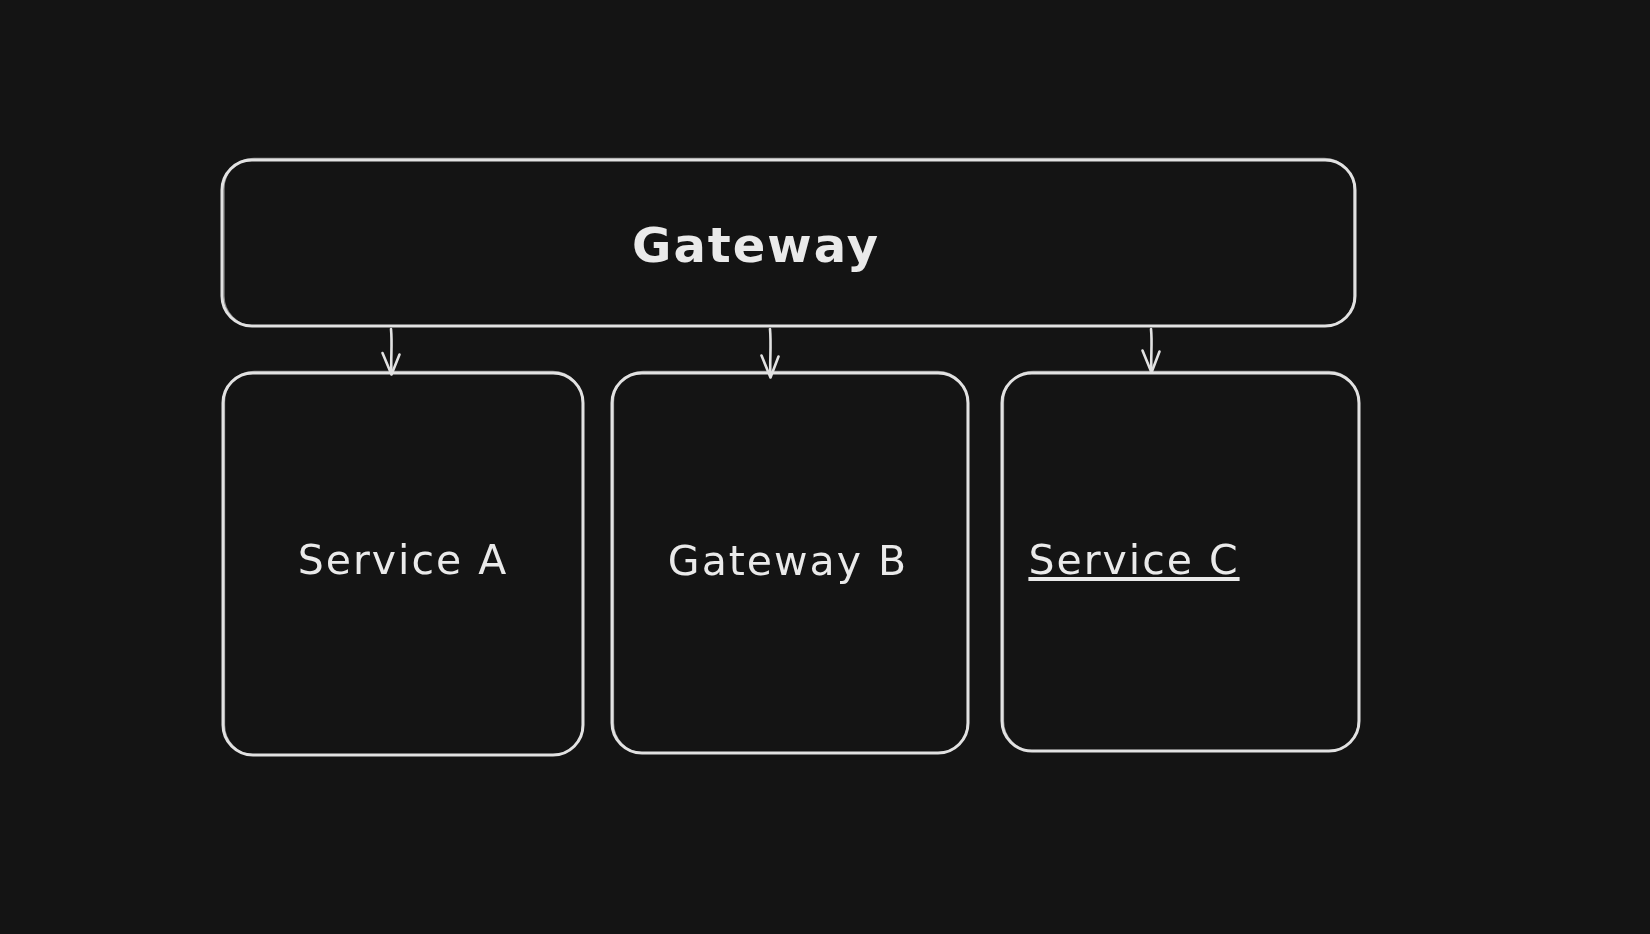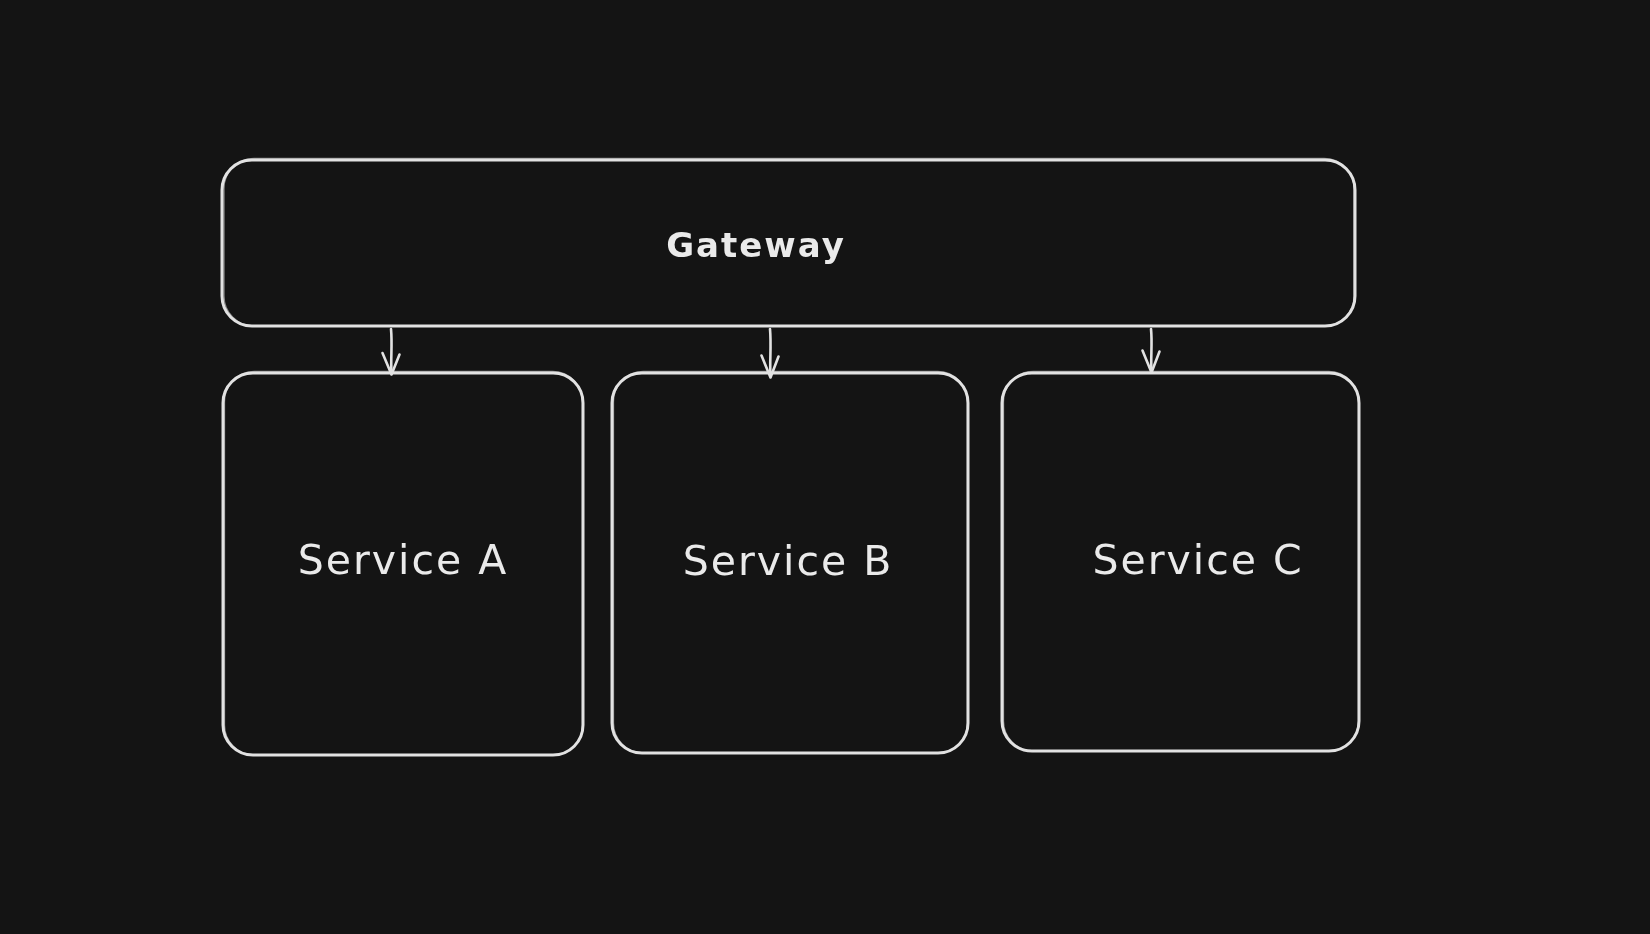--- a/index.html
+++ b/index.html
@@ -36,21 +36,21 @@
     stroke-linejoin: round;
   }
   .node-label {
     position: absolute;
     transform: translate(-50%, -50%);
     color: var(--text);
     white-space: nowrap;
     letter-spacing: 2px;
   }
   .gateway-label {
-    font-size: 34px;
+    font-size: 48px;
     font-weight: bold;
   }
   .service-label {
     font-size: 41px;
     font-weight: normal;
   }
 </style>
 </head>
 <body>
 
@@ -91,17 +91,17 @@
     <g>
       <path class="arrow" d="M1151 329 C 1152.5 344, 1150.5 358, 1151.5 370"></path>
       <path class="arrow" d="M1142.5 350.5 L1151.5 372.5 L1159.5 351.5"></path>
     </g>
   </svg>
 
   <div class="node-label gateway-label" style="left:756px; top:245px;">Gateway</div>
 
   <div class="node-label service-label" style="left:403px; top:560px;">Service A</div>
 
-  <div class="node-label service-label" style="left:788px; top:561px;">Service B</div>
+  <div class="node-label service-label" style="left:788px; top:561px;">Gateway B</div>
 
-  <div class="node-label service-label" style="left:1198px; top:560px;">Service C</div>
+  <div class="node-label service-label" style="left:1134px; top:560px;text-decoration:underline;">Service C</div>
 
 </div>
 
 </body></html>

